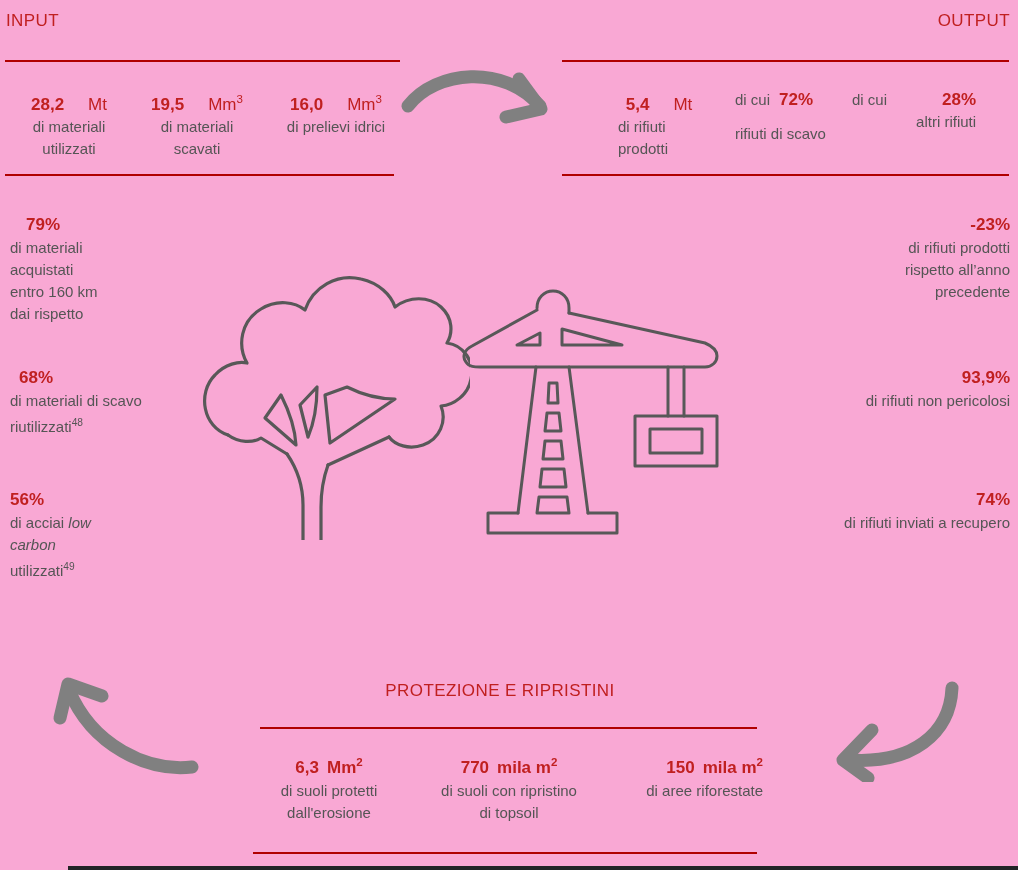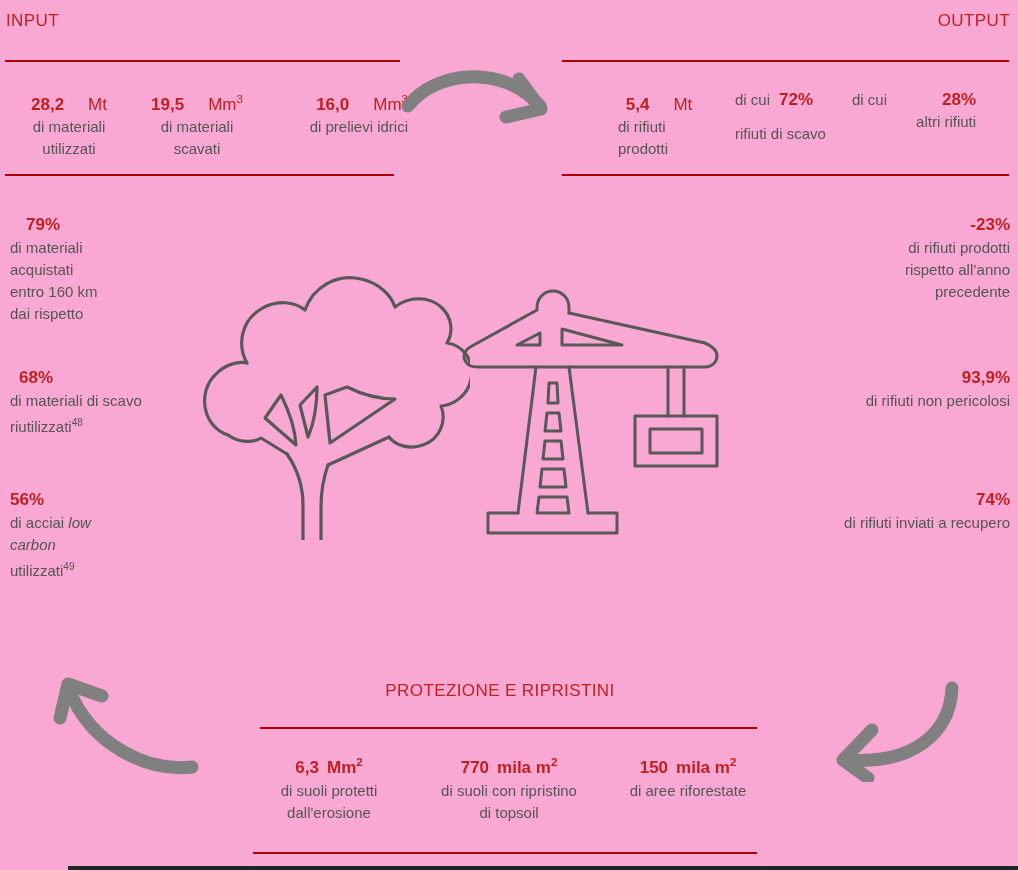--- a/index.html
+++ b/index.html
@@ -143,21 +143,21 @@
   </div>
 
   <div class="kpi" style="left:132px; top:88px; width:130px;">
     <div class="val-line">
       <span>19,5</span><span class="unit"><span>Mm</span><sup>3</sup></span>
     </div>
     <div class="desc">di materiali</div>
     <div class="desc">scavati</div>
   </div>
 
-  <div class="kpi" style="left:264px; top:88px; width:144px;text-align:right;">
+  <div class="kpi" style="left:264px; top:88px; width:144px;">
     <div class="val-line">
       <span>16,0</span><span class="unit"><span>Mm</span><sup>3</sup></span>
     </div>
     <div class="desc">di prelievi idrici</div>
     <div class="desc"></div>
   </div>
 
   <div class="kpi" style="left:604px; top:88px; width:110px; text-align:center;">
     <div class="val-line">
       <span>5,4</span><span class="unit"><span>Mt</span><sup></sup></span>
@@ -316,21 +316,21 @@
     </div>
 
     <div class="bk" style="width:178px;">
       <div class="val-line">
         <span>770</span><span class="unit"><span>mila m</span><sup>2</sup></span>
       </div>
       <div class="desc">di suoli con ripristino</div>
       <div class="desc">di topsoil</div>
     </div>
 
-    <div class="bk" style="width:150px;">
+    <div class="bk" style="width:150px;text-align:right;">
       <div class="val-line">
         <span>150</span><span class="unit"><span>mila m</span><sup>2</sup></span>
       </div>
       <div class="desc">di aree riforestate</div>
       <div class="desc"></div>
     </div>
   </div>
 
   <div class="footer-bar" style="left:68px; top:866px; width:950px; height:4px;"></div>
 

